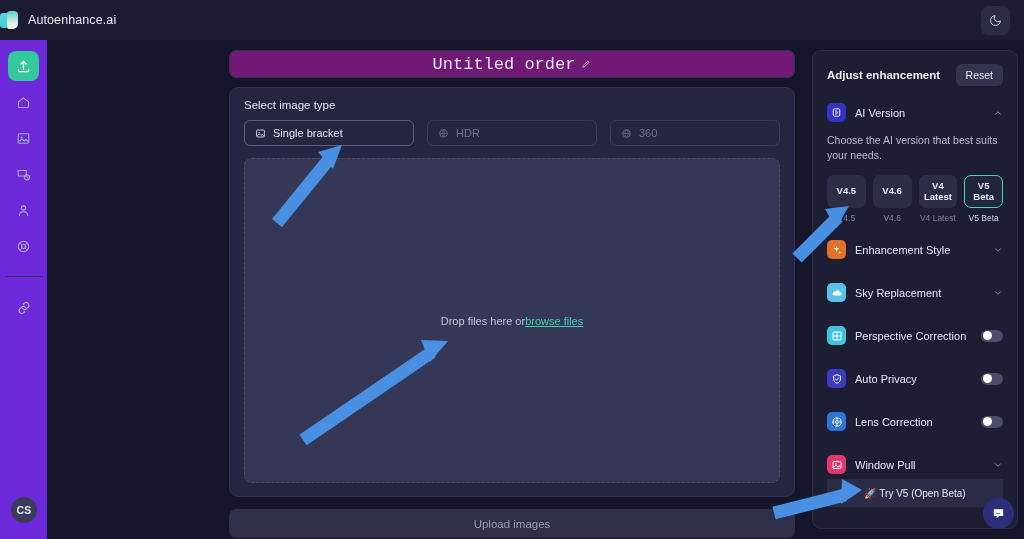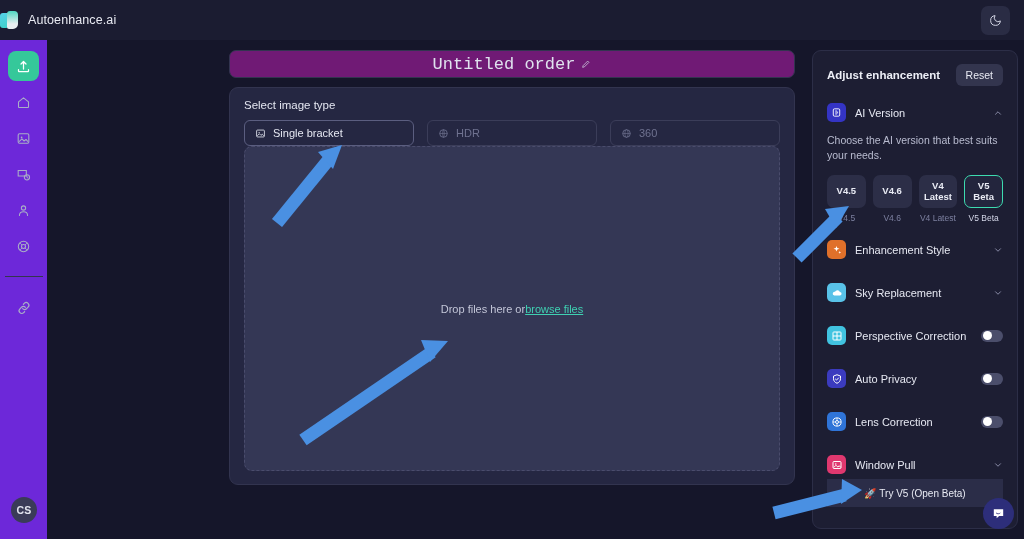--- a/index.html
+++ b/index.html
@@ -68,21 +68,21 @@
   }
   .card-label { color: #e3e5f0; font-size: 11.5px; margin-bottom: 9px; }
   .type-row { display: flex; gap: 13px; }
   .type-opt {
     flex: 1; height: 26px; border-radius: 6px; border: 1px solid #3b3d59;
     display: flex; align-items: center; gap: 7px; padding-left: 10px;
     font-size: 11px; color: #6f7290; background: transparent;
   }
   .type-opt.sel { border-color: #5b5e80; color: #e6e8f2; }
   .dropzone {
-    margin-top: 0; height: 325px; border: 1px dashed #4a4c6c;
+    margin-top: 12px; height: 325px; border: 1px dashed #4a4c6c;
     border-radius: 8px; background: #343755;
     display: flex; align-items: center; justify-content: center;
     font-size: 11px; color: #c3c6d8;
   }
   .dropzone a { color: #3fd0b2; }
   .upload-btn {
     margin-top: 12px; height: 29px; background: #2e3049;
     border-radius: 7px; display: flex; align-items: center;
     justify-content: center; color: #9a9db6; font-size: 11.5px;
   }
@@ -253,20 +253,21 @@
           <span>360</span>
         </div>
       </div>
 
       <div class="dropzone">
         <span>Drop files here or </span>
           <a href="#">browse files</a>
       </div>
     </div>
 
+    <div class="upload-btn">Upload images</div>
   </div>
 
   <div class="panel">
 
     <div class="panel-head">
       <div class="panel-title">Adjust enhancement</div>
       <div class="reset-btn">Reset</div>
     </div>
 
     <div class="sec-row">

